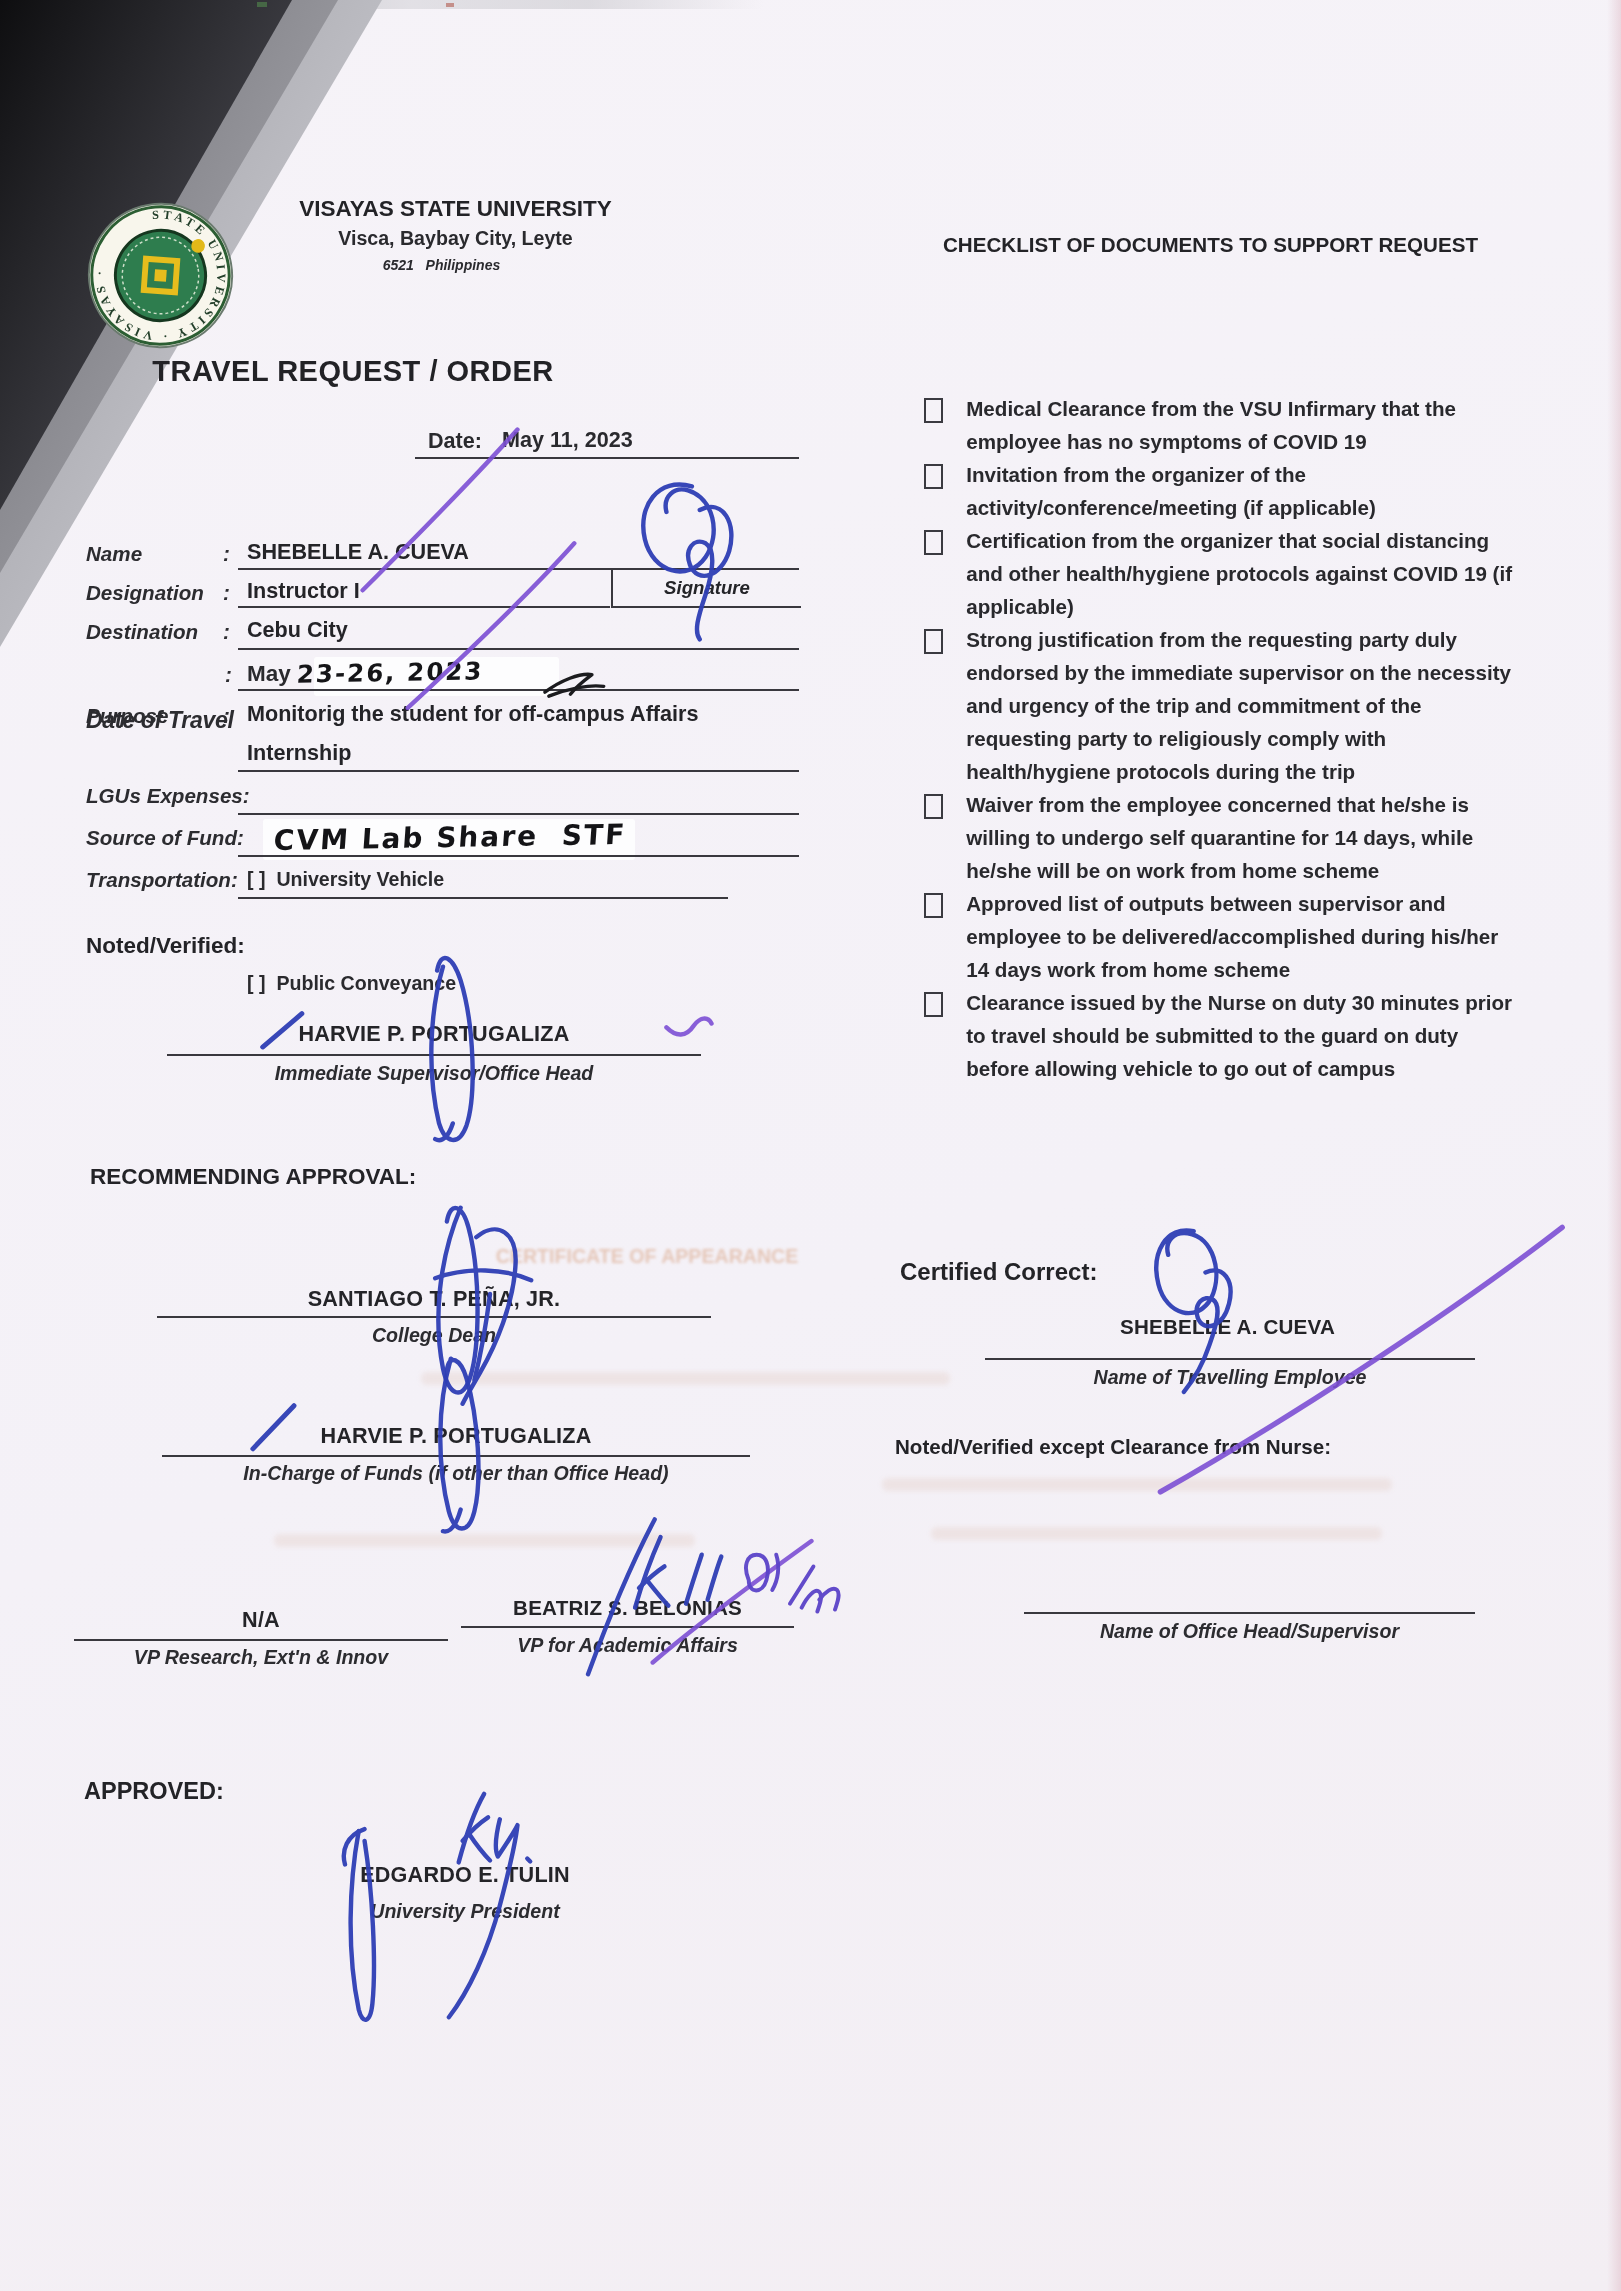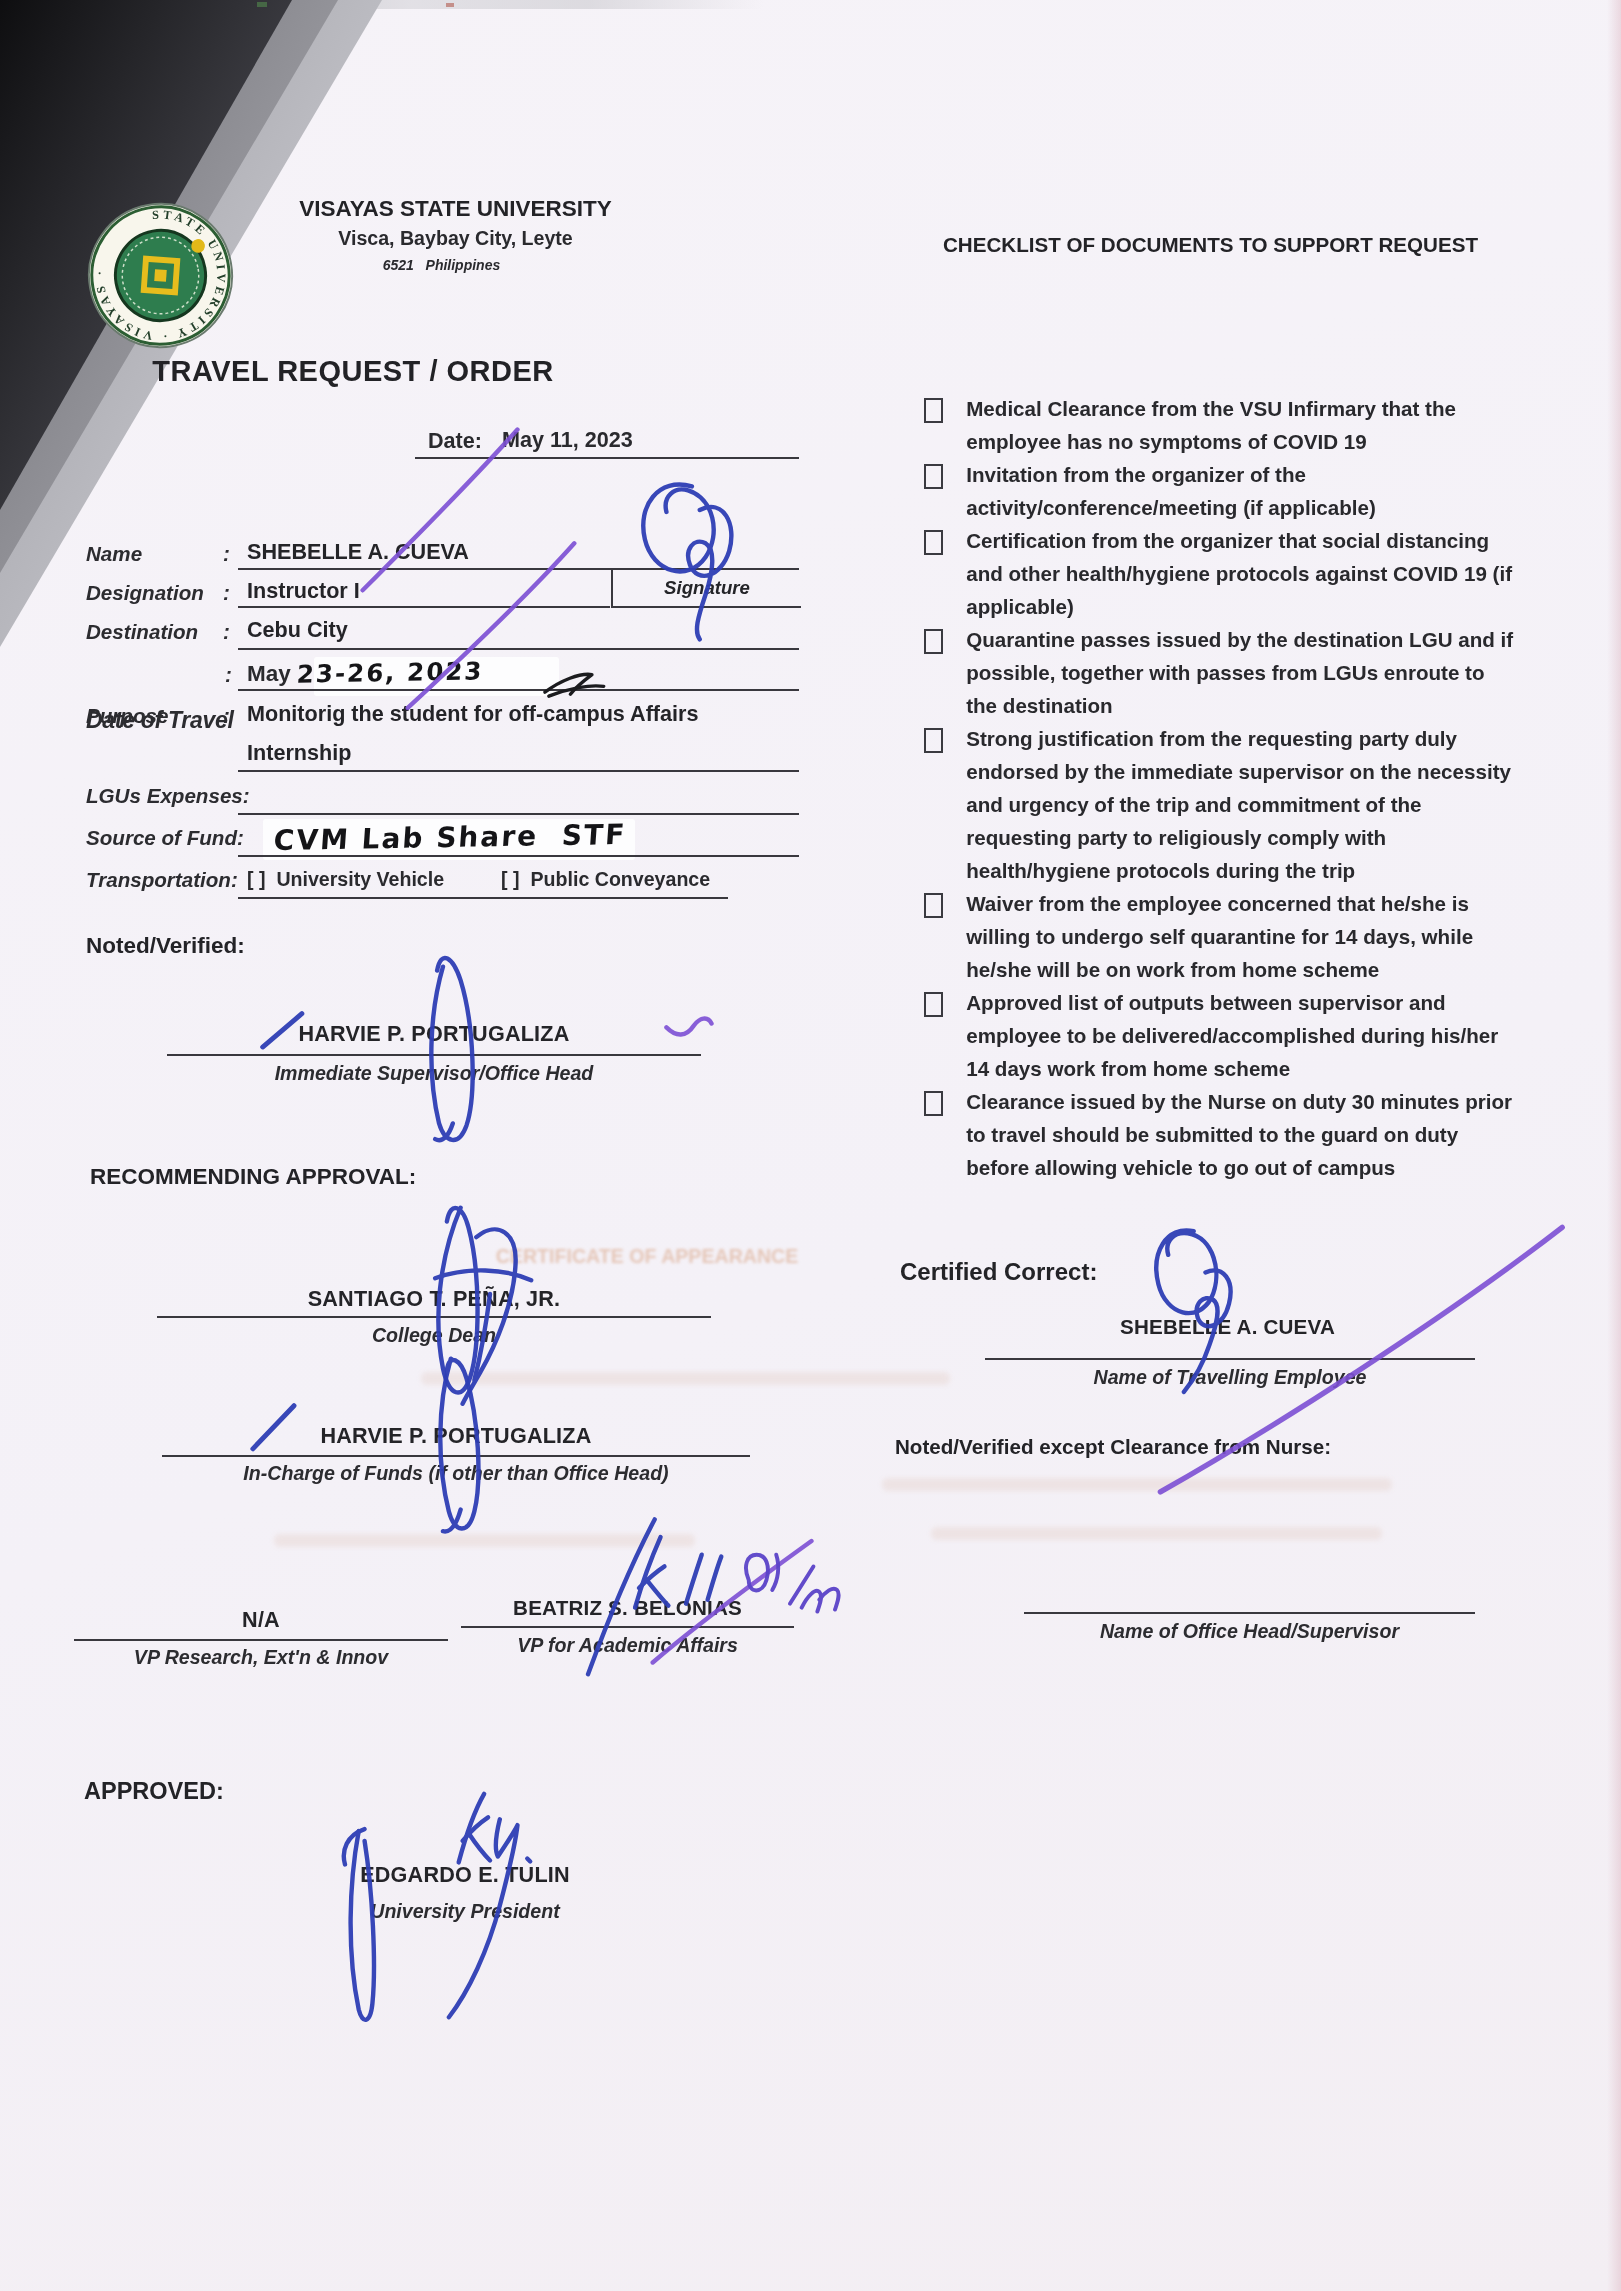--- a/index.html
+++ b/index.html
@@ -119,21 +119,21 @@
 
   <div class="abs lbl" style="left:86px;top:784px;">LGUs Expenses:</div>
   <div class="abs line" style="left:238px;top:813px;width:561px;"></div>
 
   <div class="abs lbl" style="left:86px;top:826px;">Source of Fund:</div>
   <div class="abs whitepatch" style="left:263px;top:819px;width:372px;height:41px;"></div>
   <div class="abs hand pre" style="left:274px;top:821px;font-size:28px;font-weight:700;color:#141417;">CVM Lab Share  STF</div>
   <div class="abs line" style="left:238px;top:855px;width:561px;"></div>
 
   <div class="abs lbl" style="left:86px;top:868px;">Transportation:</div>
-  <div class="abs" style="left:247px;top:868px;display:flex;gap:57px;">
+  <div class="abs" style="left:247px;top:868px;display:flex;gap:81px;flex-direction:column;">
     <span class="pre" style="font-size:19.6px;font-weight:700;">[ ]  University Vehicle</span>
     <span class="pre" style="font-size:19.6px;font-weight:700;">[ ]  Public Conveyance</span>
   </div>
   <div class="abs line" style="left:238px;top:897px;width:490px;"></div>
 
   <div class="abs heading" style="left:86px;top:933px;">Noted/Verified:</div>
   <div class="abs center signame" style="left:167px;top:1021px;width:534px;">HARVIE P. PORTUGALIZA</div>
   <div class="abs line" style="left:167px;top:1054px;width:534px;"></div>
   <div class="abs center role" style="left:167px;top:1062px;width:534px;">Immediate Supervisor/Office Head</div>
 
@@ -166,24 +166,20 @@
         <span class="chk-box"></span>
         <span class="chk-text">Medical Clearance from the VSU Infirmary that the employee has no symptoms of COVID 19</span>
       </div>
     <div class="chk-item">
         <span class="chk-box"></span>
         <span class="chk-text">Invitation from the organizer of the activity/conference/meeting (if applicable)</span>
       </div>
     <div class="chk-item">
         <span class="chk-box"></span>
         <span class="chk-text">Certification from the organizer that social distancing and other health/hygiene protocols against COVID 19 (if applicable)</span>
-      </div>
-    <div class="chk-item">
-        <span class="chk-box"></span>
-        <span class="chk-text">Quarantine passes issued by the destination LGU and if possible, together with passes from LGUs enroute to the destination</span>
       </div>
     <div class="chk-item">
         <span class="chk-box"></span>
         <span class="chk-text">Strong justification from the requesting party duly endorsed by the immediate supervisor on the necessity and urgency of the trip and commitment of the requesting party to religiously comply with health/hygiene protocols during the trip</span>
       </div>
     <div class="chk-item">
         <span class="chk-box"></span>
         <span class="chk-text">Waiver from the employee concerned that he/she is willing to undergo self quarantine for 14 days, while he/she will be on work from home scheme</span>
       </div>
     <div class="chk-item">

